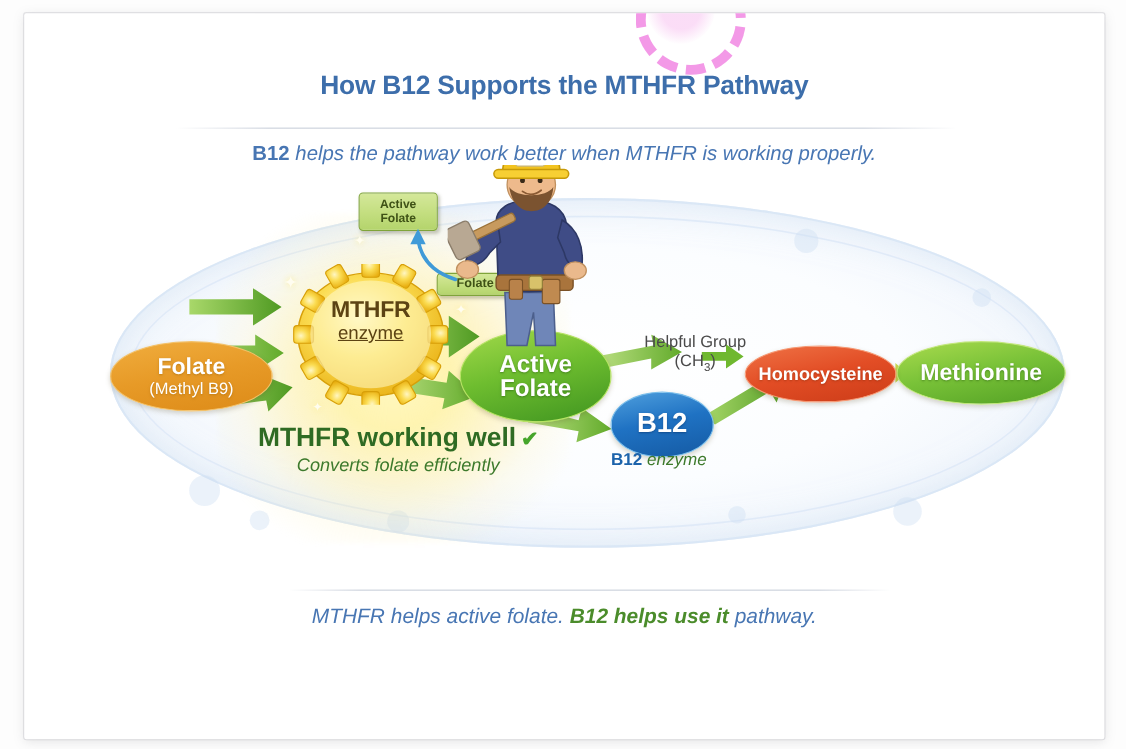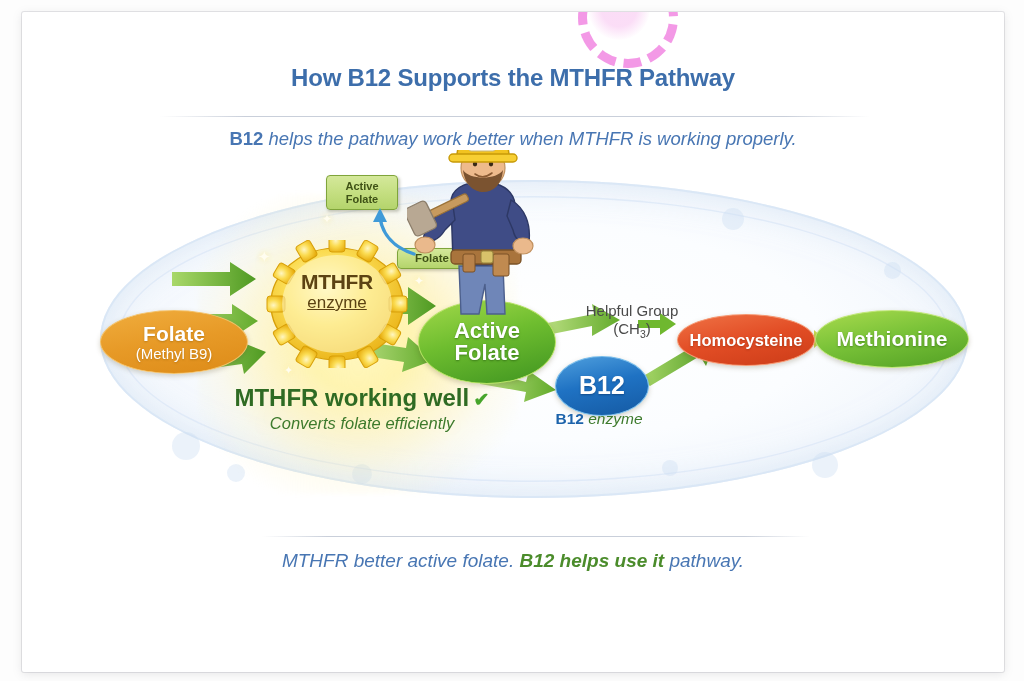--- a/index.html
+++ b/index.html
@@ -464,17 +464,17 @@
       <span class="m2"><span>(CH</span><sub>3</sub><span>)</span></span>
     </div>
 
     <div class="cap cap-b12">
       <span class="bb">B12</span><span class="hh"> enzyme</span>
     </div>
 
 
     <div class="rule rule-bottom"></div>
     <div class="footer">
-      <span>MTHFR better active folate. </span><span class="green">B12 helps use it</span><span> pathway.</span>
+      <span>MTHFR helps active folate. </span><span class="green">B12 helps use it</span><span> pathway.</span>
     </div>
 
   </div>
 </div>
 
 </body></html>

